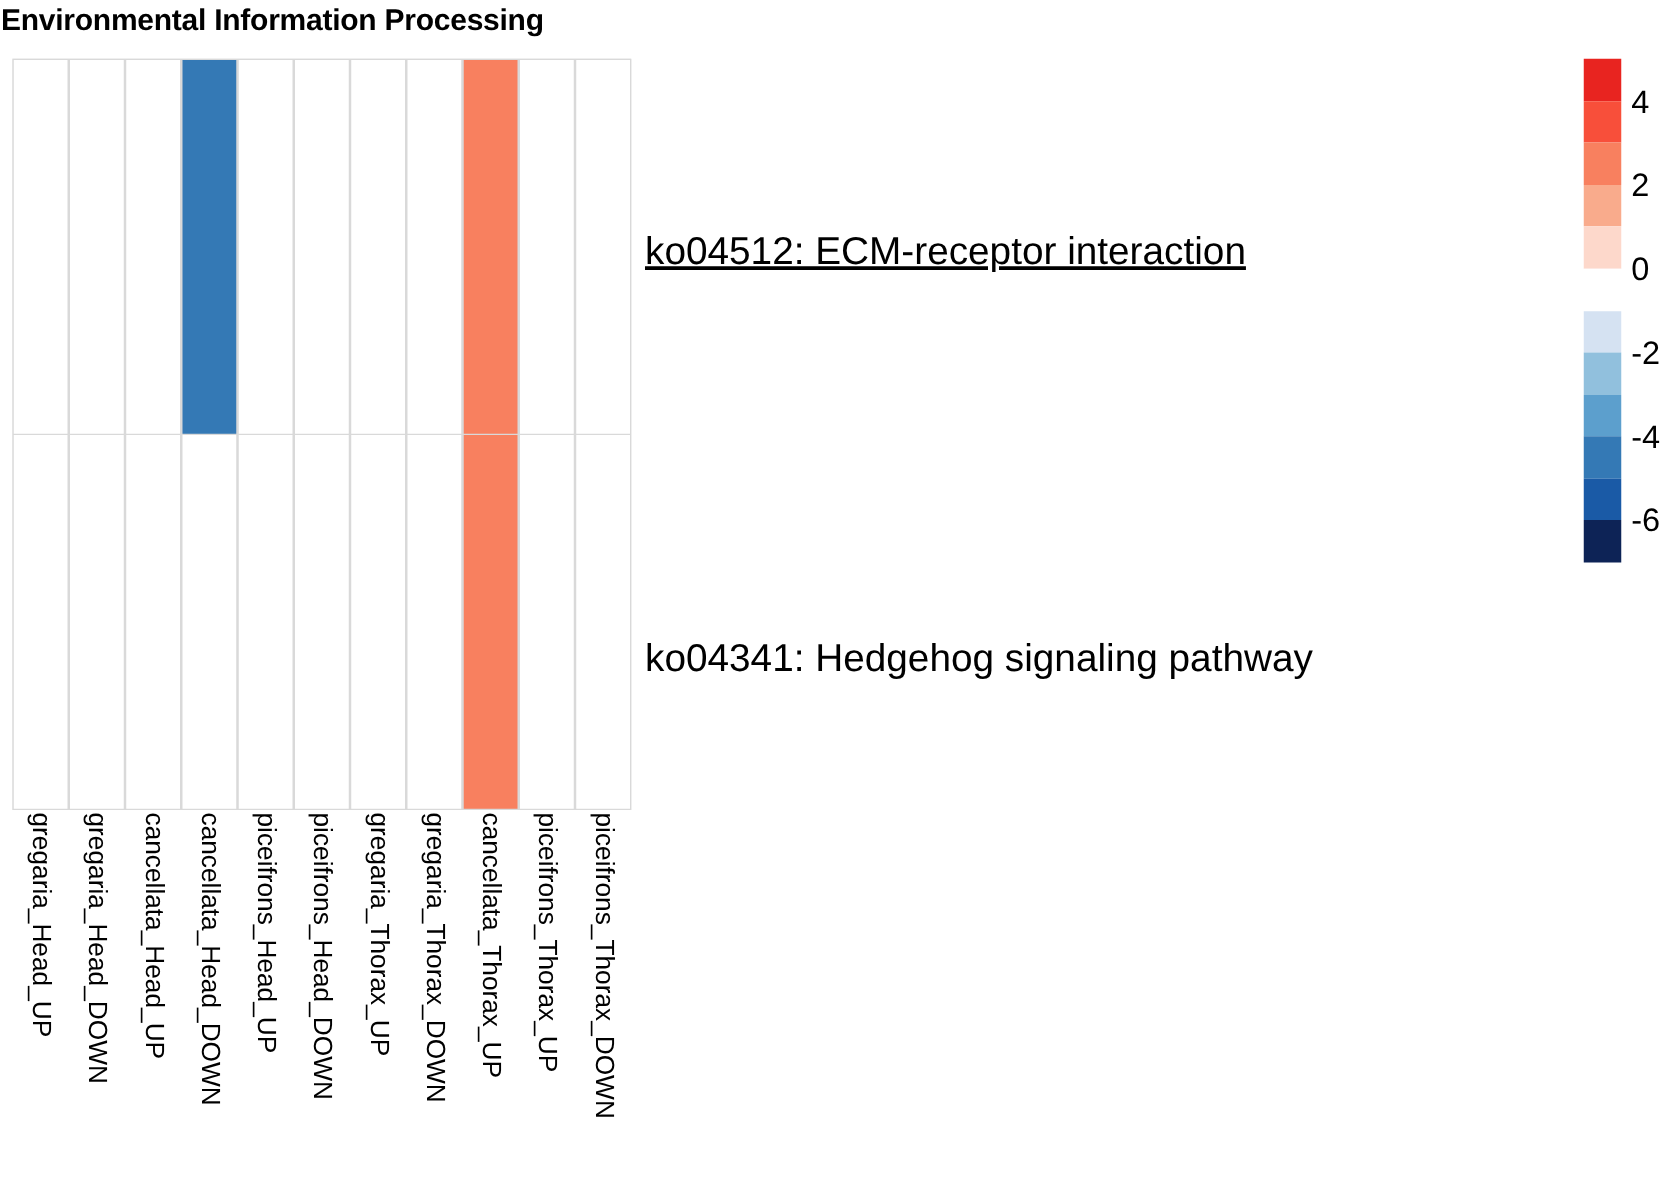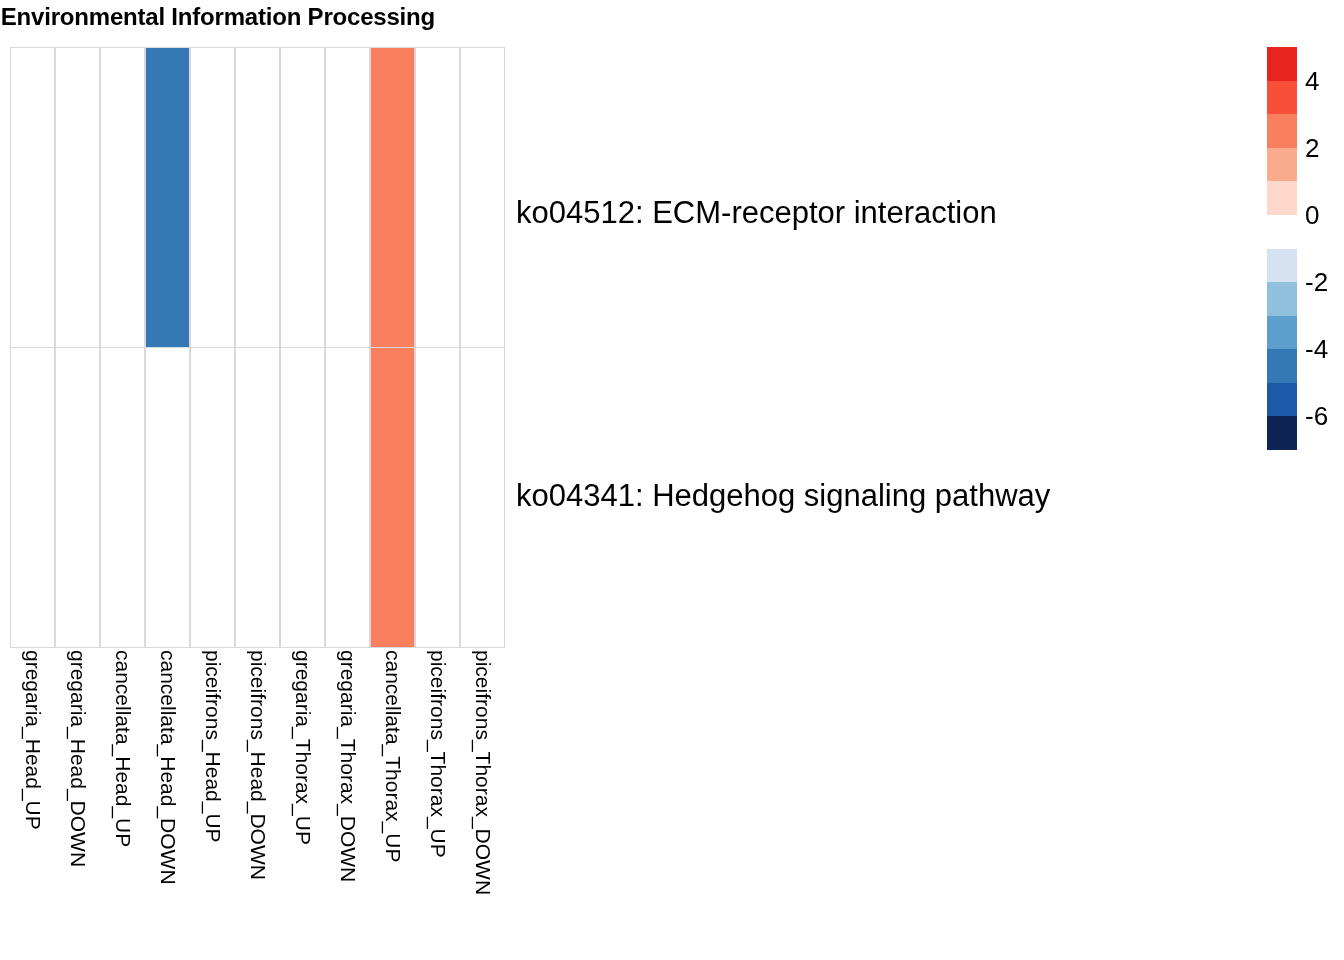--- a/index.html
+++ b/index.html
@@ -75,22 +75,22 @@
 
   
   .row-label {
     position: absolute;
     left: 516px;
     font-size: 31px;
     color: #000000;
     white-space: nowrap;
     line-height: 1;
   }
-  #row-label-0 { top: 197px; }
-  #row-label-1 { top: 480px; }
+  #row-label-0 { top: 185px; text-decoration: underline; }
+  #row-label-1 { top: 511px; }
 
   
   #legend {
     position: absolute;
     left: 1267px;
     top: 47px;
     width: 30px;
     height: 403px;
   }
   .legend-band {

